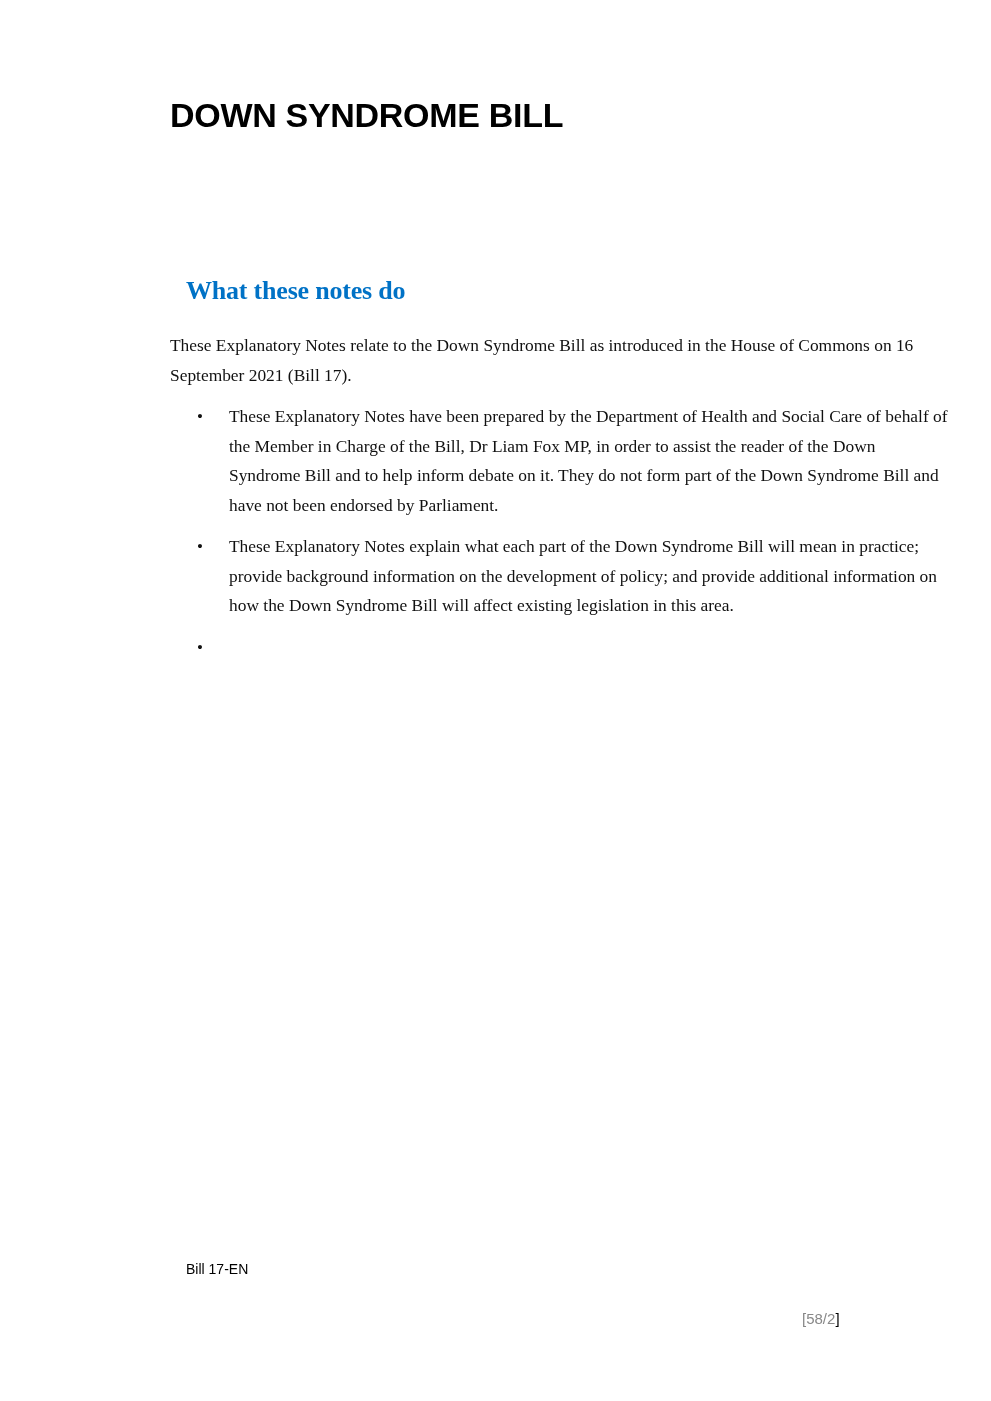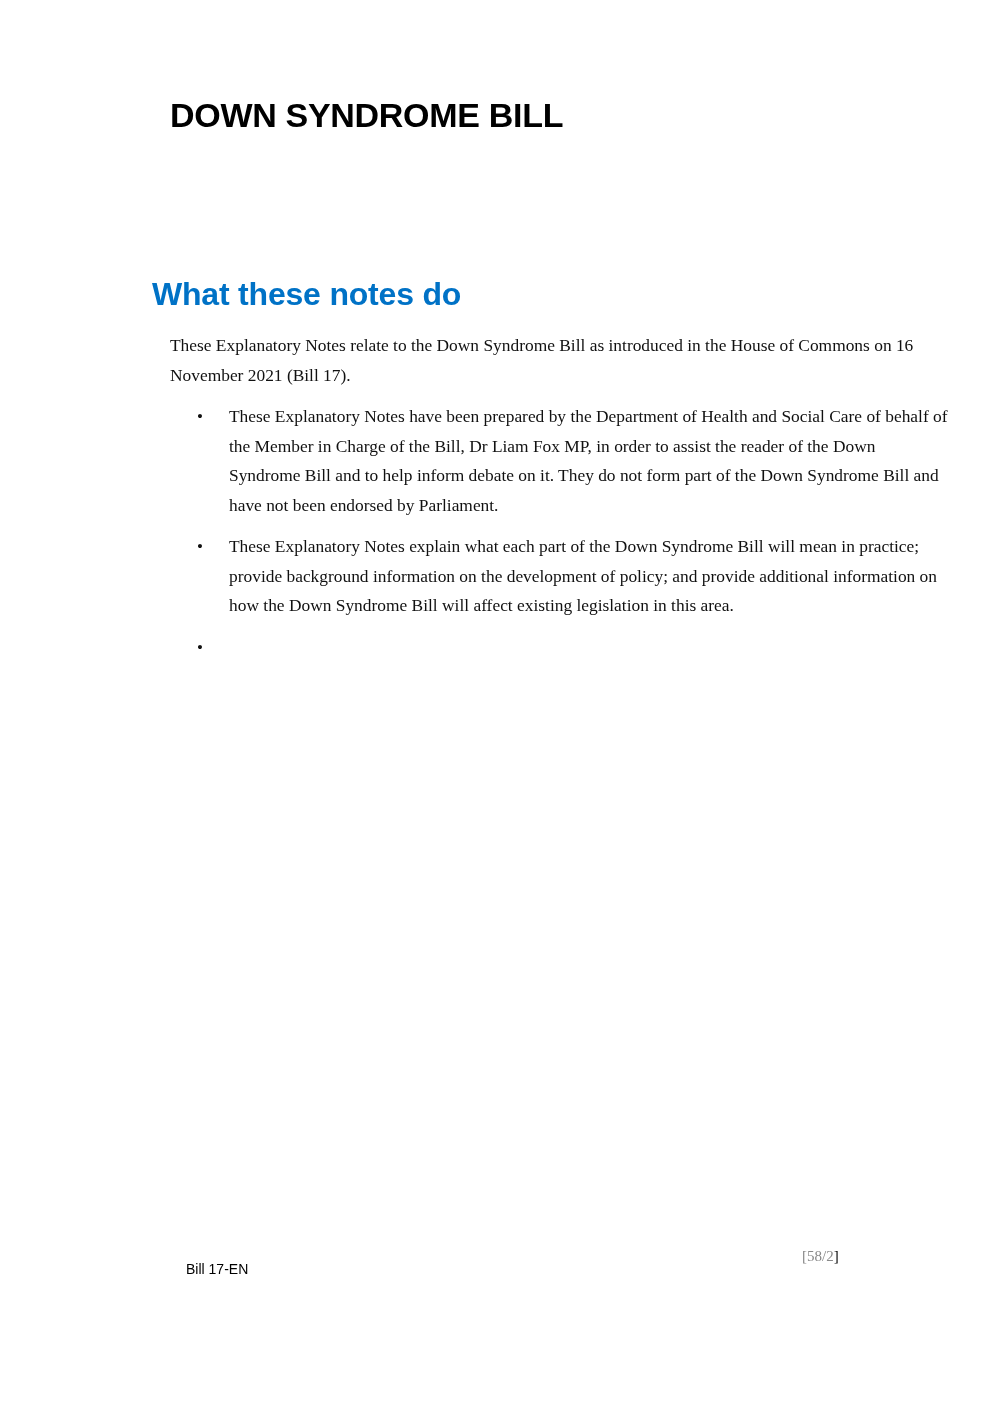--- a/index.html
+++ b/index.html
@@ -9,23 +9,23 @@
     position: absolute; left: 142px; top: 96px;
     font-family: "Liberation Sans", sans-serif; font-weight: bold;
     font-size: 34px; color: #000; letter-spacing: -0.3px; margin: 0;
   }
   .subtitle {
     position: absolute; left: 142px; top: 165px;
     font-family: "Liberation Sans", sans-serif; font-weight: normal;
     font-size: 35px; color: #000; margin: 0; letter-spacing: -0.5px;
   }
   .section-heading {
-    position: absolute; left: 124px; top: 276px;
-    font-family: Liberation Sans, sans-serif; font-weight: bold;
-    font-size: 32px; margin: 0; letter-spacing: -0.2px;
+    position: absolute; left: 158px; top: 276px;
+    font-family: Liberation Serif, serif; font-weight: bold;
+    font-size: 26px; margin: 0; letter-spacing: -0.2px;
   }
   .body-text {
     font-family: "Liberation Serif", serif; font-size: 17.4px;
     line-height: 29.5px; color: #111;
   }
   .intro {
     position: absolute; left: 142px; top: 331px; width: 780px; margin: 0;
   }
   .bullets {
     position: absolute; left: 142px; top: 402px; width: 780px;
@@ -33,32 +33,32 @@
   }
   .bullets li { position: relative; padding-left: 59px; margin-bottom: 12px; }
   .bullets li .bullet {
     position: absolute; left: 27px; top: 0; font-size: 17px;
   }
   .footer-left {
     position: absolute; left: 158px; top: 1261px;
     font-family: "Liberation Sans", sans-serif; font-size: 14px; color: #000;
   }
   .footer-right {
-    position: absolute; left: 774px; top: 1248px;
-    font-family: Liberation Serif, serif; font-size: 15px; color: #888;
+    position: absolute; left: 774px; top: 1310px;
+    font-family: Liberation Sans, sans-serif; font-size: 15px; color: #888;
   }
   .footer-right .br { color: #000; }
 </style>
 </head>
 <body>
 
 <div class="page">
   <h1 class="title">DOWN SYNDROME BILL</h1>
   <h3 class="section-heading" style="color:#0072c6;">What these notes do</h3>
-  <p class="intro body-text">These Explanatory Notes relate to the Down Syndrome Bill as introduced in the House of Commons on 16 November 2021 (Bill 17).</p>
+  <p class="intro body-text">These Explanatory Notes relate to the Down Syndrome Bill as introduced in the House of Commons on 16 September 2021 (Bill 17).</p>
 
   <ul class="bullets body-text">
     <li>
       <span class="bullet">•</span>
       <span>These Explanatory Notes have been prepared by the Department of Health and Social Care of behalf of the Member in Charge of the Bill, Dr Liam Fox MP, in order to assist the reader of the Down Syndrome Bill and to help inform debate on it. They do not form part of the Down Syndrome Bill and have not been endorsed by Parliament.</span>
     </li>
     <li>
       <span class="bullet">•</span>
       <span>These Explanatory Notes explain what each part of the Down Syndrome Bill will mean in practice; provide background information on the development of policy; and provide additional information on how the Down Syndrome Bill will affect existing legislation in this area.</span>
     </li>

